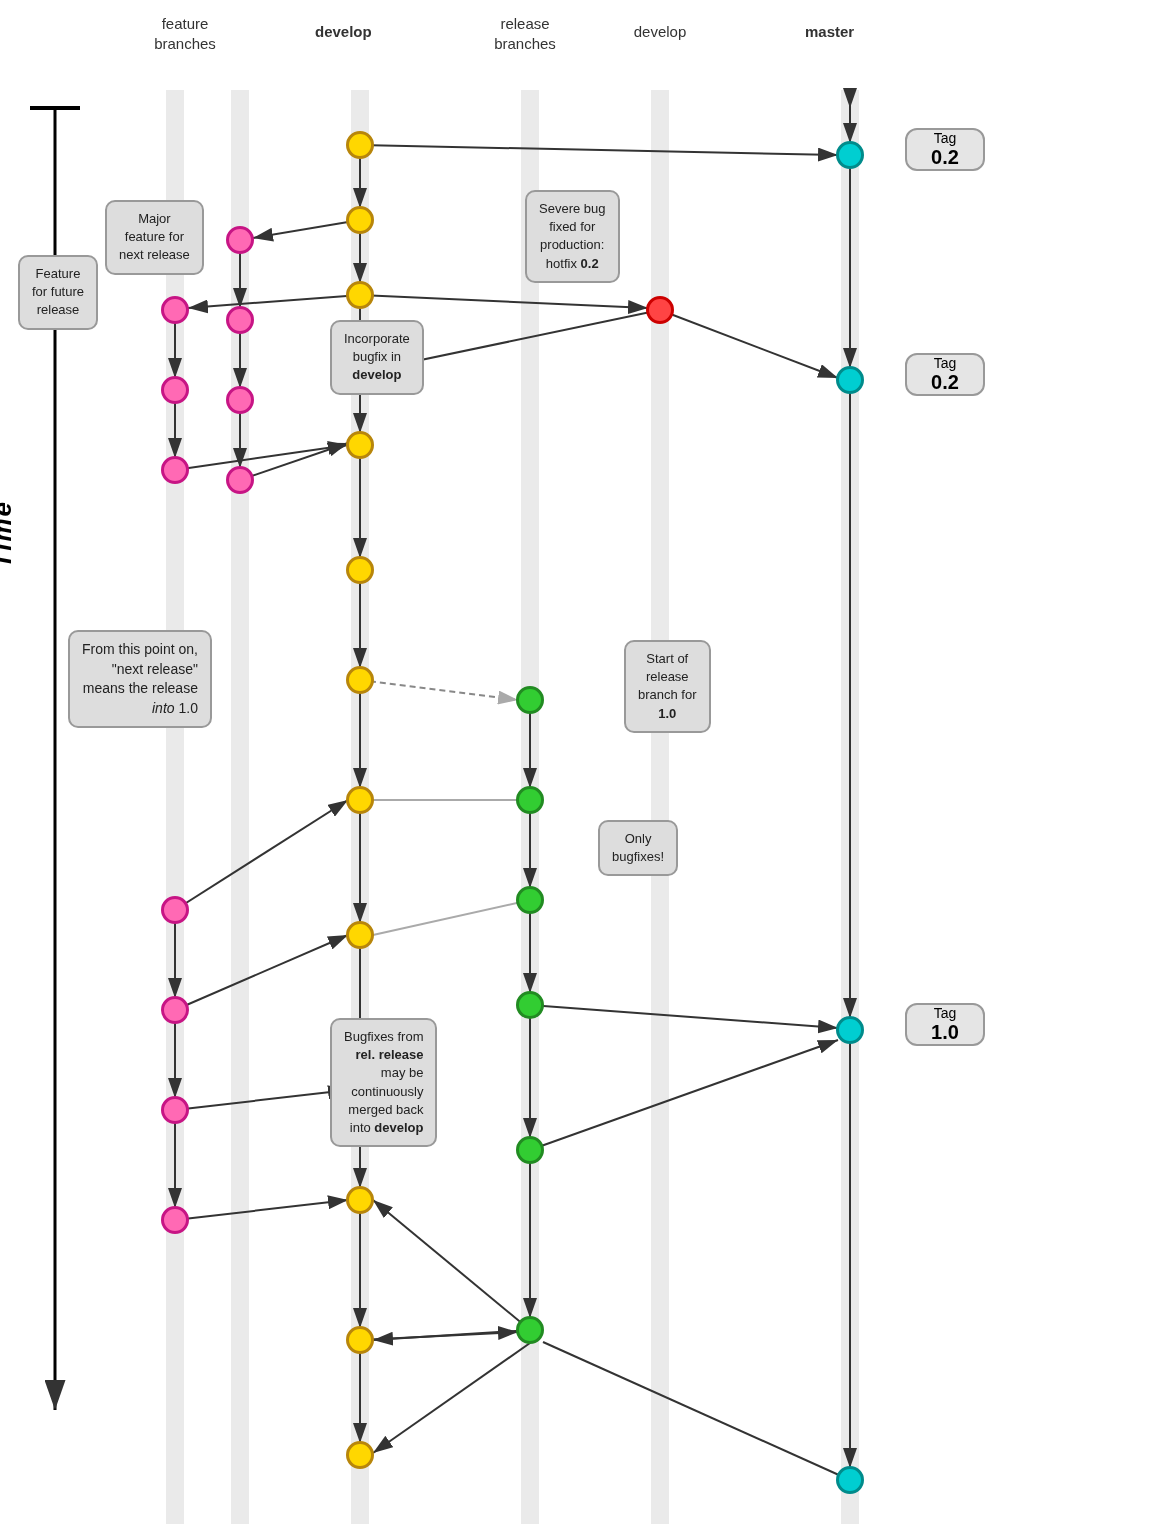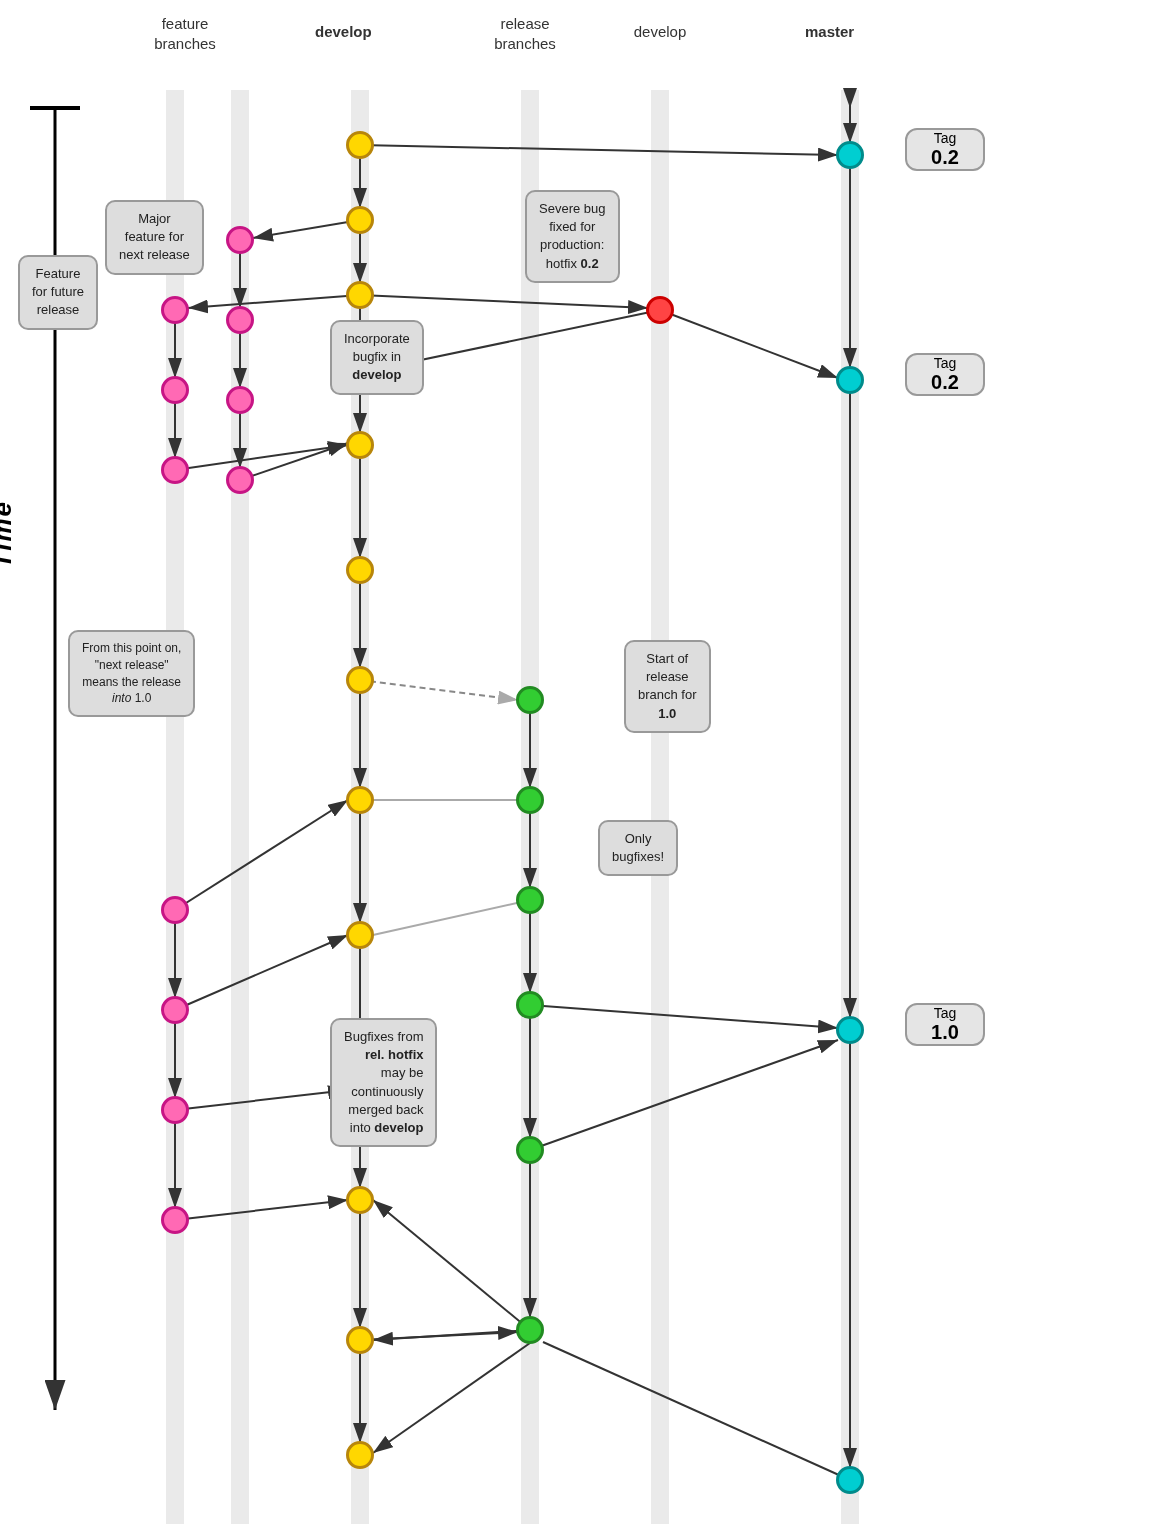--- a/index.html
+++ b/index.html
@@ -289,29 +289,29 @@
 </div>
 
 <div class="bubble" style="left:525px; top:190px; max-width:145px;">
   <span>Severe bug<br>fixed for<br>production:<br>hotfix <strong>0.2</strong></span>
 </div>
 
 <div class="bubble" style="left:330px; top:320px; max-width:140px;">
   <span>Incorporate<br>bugfix in<br><strong>develop</strong></span>
 </div>
 
-<div class="bubble" style="left:68px; top:630px; max-width:190px; text-align:center; font-size:12px;">
+<div class="bubble" style="left:68px; top:630px; max-width:190px; text-align:right; font-size:14px;">
   <span>From this point on,<br>"next release"<br>means the release<br><em>into</em> 1.0</span>
 </div>
 
 <div class="bubble" style="left:624px; top:640px; max-width:140px;">
   <span>Start of<br>release<br>branch for<br><strong>1.0</strong></span>
 </div>
 
 <div class="bubble" style="left:598px; top:820px; max-width:120px;">
   <span>Only<br>bugfixes!</span>
 </div>
 
 <div class="bubble" style="left:330px; top:970px; max-width:175px; text-align:right;margin-top:48px;">
-  <span>Bugfixes from<br><strong>rel. hotfix</strong><br>may be<br>continuously<br>merged back<br>into <strong>develop</strong></span>
+  <span>Bugfixes from<br><strong>rel. release</strong><br>may be<br>continuously<br>merged back<br>into <strong>develop</strong></span>
 </div>
 
 </div>
 
 </body></html>

